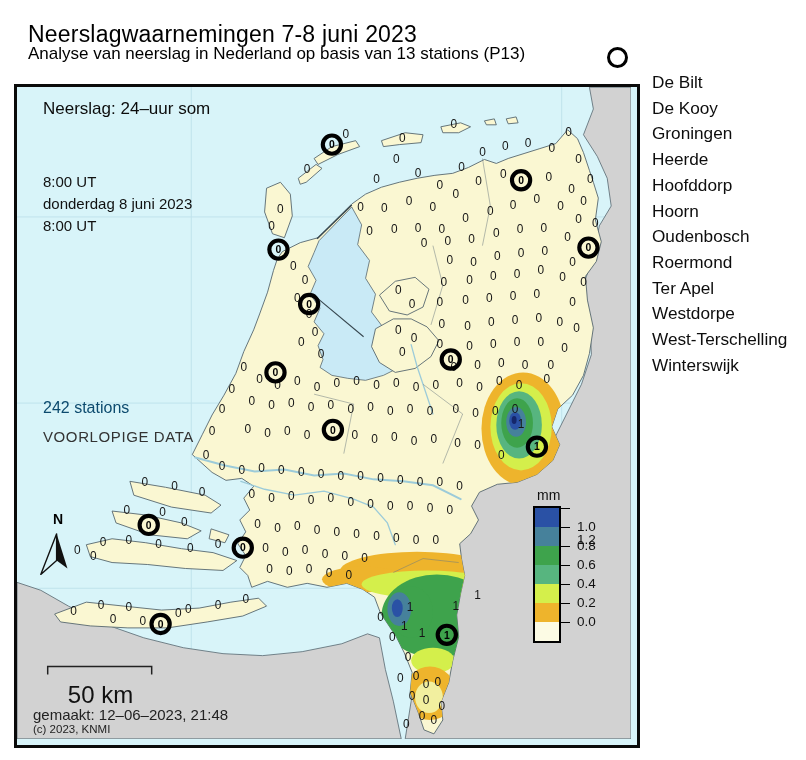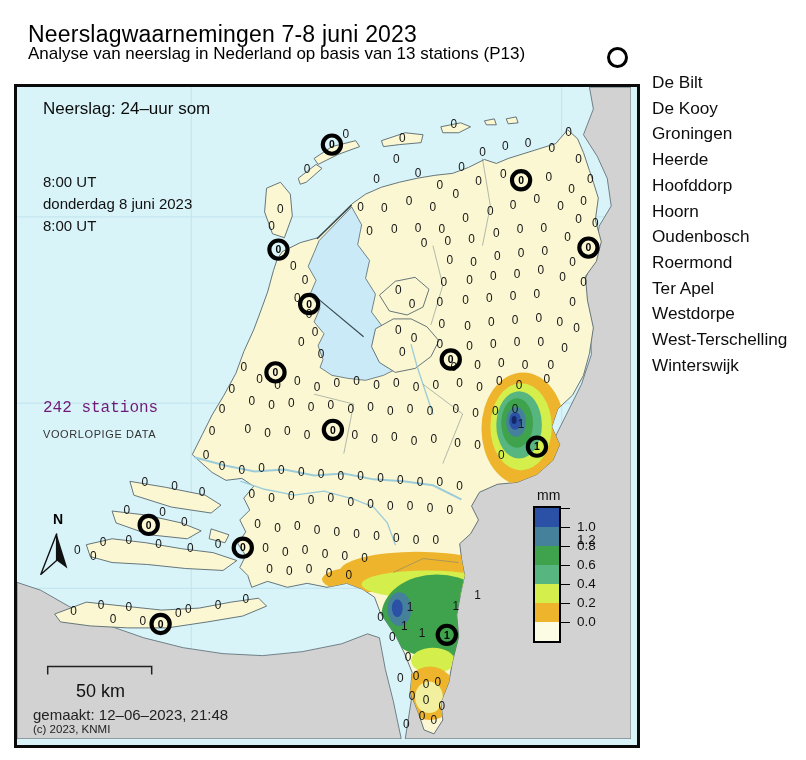--- a/index.html
+++ b/index.html
@@ -6,24 +6,24 @@
   body{width:806px;height:760px;position:relative;overflow:hidden;
        font-family:"Liberation Sans","DejaVu Sans",sans-serif;color:#000;}
   .page-title{position:absolute;left:28px;top:6px;font-size:23px;font-weight:400;letter-spacing:0.2px;}
   .page-subtitle{position:absolute;left:28px;top:44px;font-size:17px;font-weight:400;}
   .p13-symbol{position:absolute;left:607px;top:47px;width:15px;height:15px;border:3.6px solid #000;border-radius:50%;}
   .map-panel{position:absolute;left:14px;top:84px;width:620px;height:658px;border:3px solid #0a0a0a;box-sizing:content-box;background:var(--sea,#d8f4f9);}
   .map-panel svg{position:absolute;left:0;top:0;}
   .overlay{position:absolute;margin:0;}
   .panel-title{left:26px;top:12px;font-size:17px;font-weight:400;color:#0c0c0c;}
   .period{left:26px;top:84px;font-size:15px;line-height:22px;color:#111;}
-  .count{left:26px;top:312px;font-size:16px;color:#701a75;font-family:Liberation Mono, monospace;}
-  .status{left:26px;top:341px;font-size:11px;letter-spacing:0.6px;color:#333;}
+  .count{left:26px;top:312px;font-size:16px;color:#0c4a6e;}
+  .status{left:26px;top:341px;font-size:15px;letter-spacing:0.6px;color:#333;}
   .compass-n{left:30px;top:424px;font-size:14px;font-weight:700;width:22px;text-align:center;}
-  .scale-label{left:31px;top:594px;width:105px;text-align:center;font-size:18px;color:#111;}
+  .scale-label{left:31px;top:594px;width:105px;text-align:center;font-size:24px;color:#111;}
   .made{left:16px;top:619px;font-size:15px;color:#222;}
   .copy{left:16px;top:636px;font-size:11.5px;color:#222;}
   .legend{left:508px;top:400px;width:112px;}
   .legend-title{position:absolute;left:12px;top:0;font-size:14px;color:#111;}
   .legend-bar{position:absolute;left:8px;top:19px;width:24px;border:2px solid #000;font-size:0;}
   .legend-band{width:24px;height:19px;}
   .legend-tickmarks{position:absolute;left:34px;top:21px;}
   .legend-tick{position:absolute;width:11px;height:0;border-top:1.6px solid #000;}
   .legend-labels{position:absolute;left:52px;top:21px;}
   .legend-label{position:absolute;font-size:13.5px;color:#111;}

